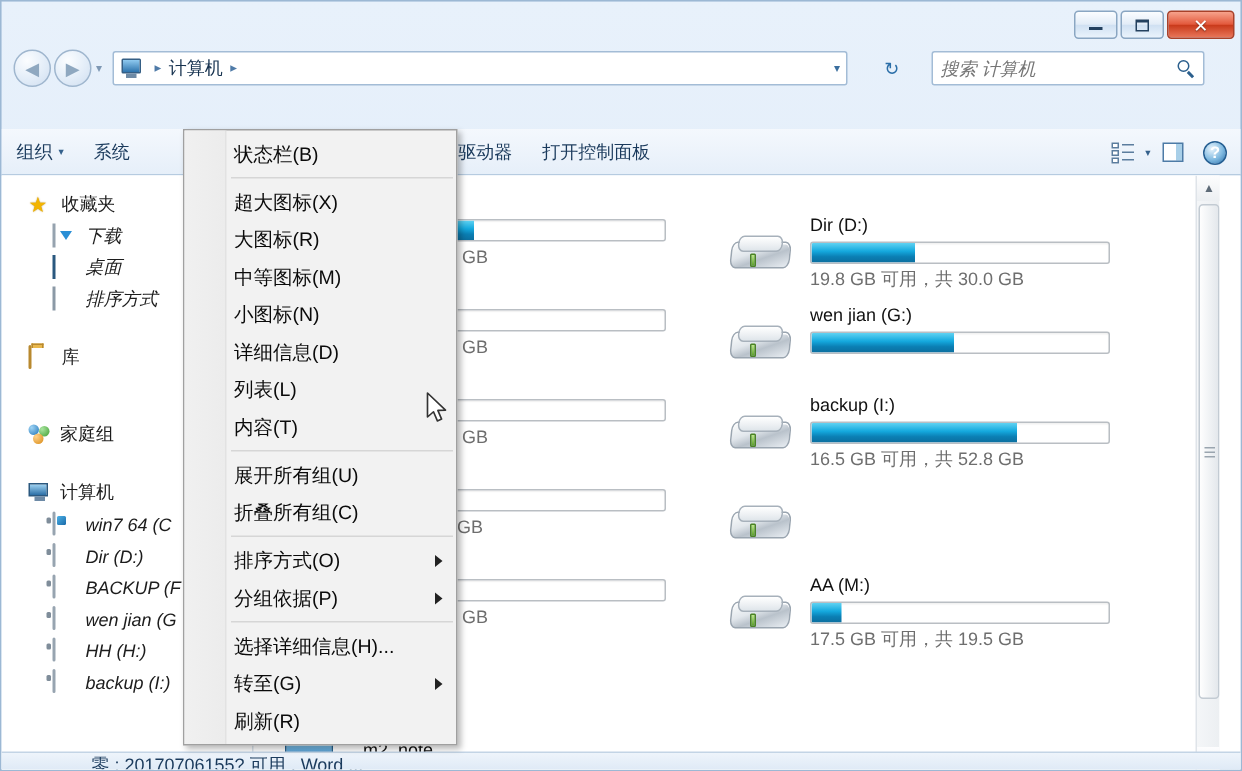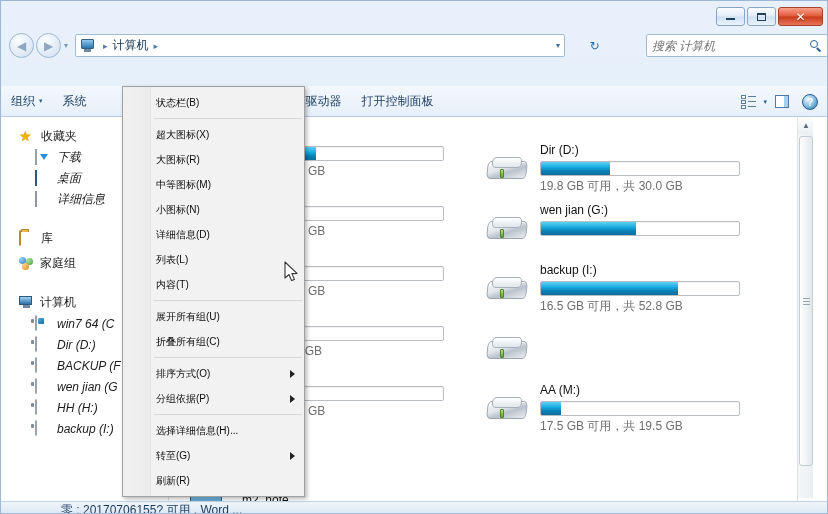--- a/index.html
+++ b/index.html
@@ -74,21 +74,21 @@
   .sep { color: #4f7ba8; font-size: 9px; padding: 0 3px; }
   .addr-caret {
     position: absolute; right: 4px; top: 6px; color: #3a6e9e; font-size: 8px;
   }
   .refresh {
     position: absolute; left: 583px; top: 4px; width: 21px; height: 21px;
     display: flex; align-items: center; justify-content: center;
     color: #2a6ea8; font-size: 12px;
   }
   .searchbox {
-    position: absolute; left: 645px; top: 3px; width: 182px; height: 23px;
+    position: absolute; left: 620px; top: 3px; width: 182px; height: 23px;
     background: #fff; border: 1px solid #a3bcd6; border-radius: 2px;
     display: flex; align-items: center; padding: 0 5px;
   }
   .searchbox input {
     border: 0; outline: 0; flex: 1; font-size: 12px;
     font-family: "Liberation Sans", sans-serif;
     font-style: italic; color: #808080; background: transparent;
   }
   .mag {
     width: 12px; height: 12px; position: relative; flex: 0 0 auto;
@@ -307,21 +307,21 @@
     padding: 3px 0;
     z-index: 40;
   }
   #viewmenu:before {
     content: ""; position: absolute; left: 0; top: 0; width: 27px; height: 100%;
     background: linear-gradient(90deg,#f0f0f0 0%, #ececec 100%);
     border-right: 1px solid #e2e2e2;
   }
   .mi {
     position: relative; height: 25px; display: flex; align-items: center;
-    padding-left: 33px; font-size: 10px; color: #0b0b0b; cursor: default;
+    padding-left: 33px; font-size: 13px; color: #0b0b0b; cursor: default;
     white-space: nowrap; z-index: 2;
   }
   .mi.sel {
     background: linear-gradient(180deg,#f2f8fd 0%, #dfeefb 100%);
     border: 1px solid #b6dcf5; border-radius: 2px;
     margin: 0 2px; padding-left: 31px; height: 25px;
   }
   .mi .bullet {
     position: absolute; left: 11px; top: 9px; width: 7px; height: 7px;
     border-radius: 50%;
@@ -439,32 +439,32 @@
         <div class="np-row child">
           <span class="np-ico"><i class="i-dl"></i></span>
           <span>下载</span>
         </div>
         <div class="np-row child">
           <span class="np-ico"><i class="i-desk"></i></span>
           <span>桌面</span>
         </div>
         <div class="np-row child">
           <span class="np-ico"><i class="i-recent"></i></span>
-          <span>详细信息</span>
+          <span>排序方式</span>
         </div>
       </div>
 
       <div class="np-group" style="margin-top:18px;">
         <div class="np-row head">
           <span class="np-ico"><i class="i-lib"></i></span>
           <span>库</span>
         </div>
       </div>
 
-      <div class="np-group" style="margin-top:4px;">
+      <div class="np-group" style="margin-top:30px;">
         <div class="np-row head">
           <span class="np-ico i-home">
               <i></i>
               <i></i>
               <b></b>
             </span>
           <span>家庭组</span>
         </div>
       </div>
 

